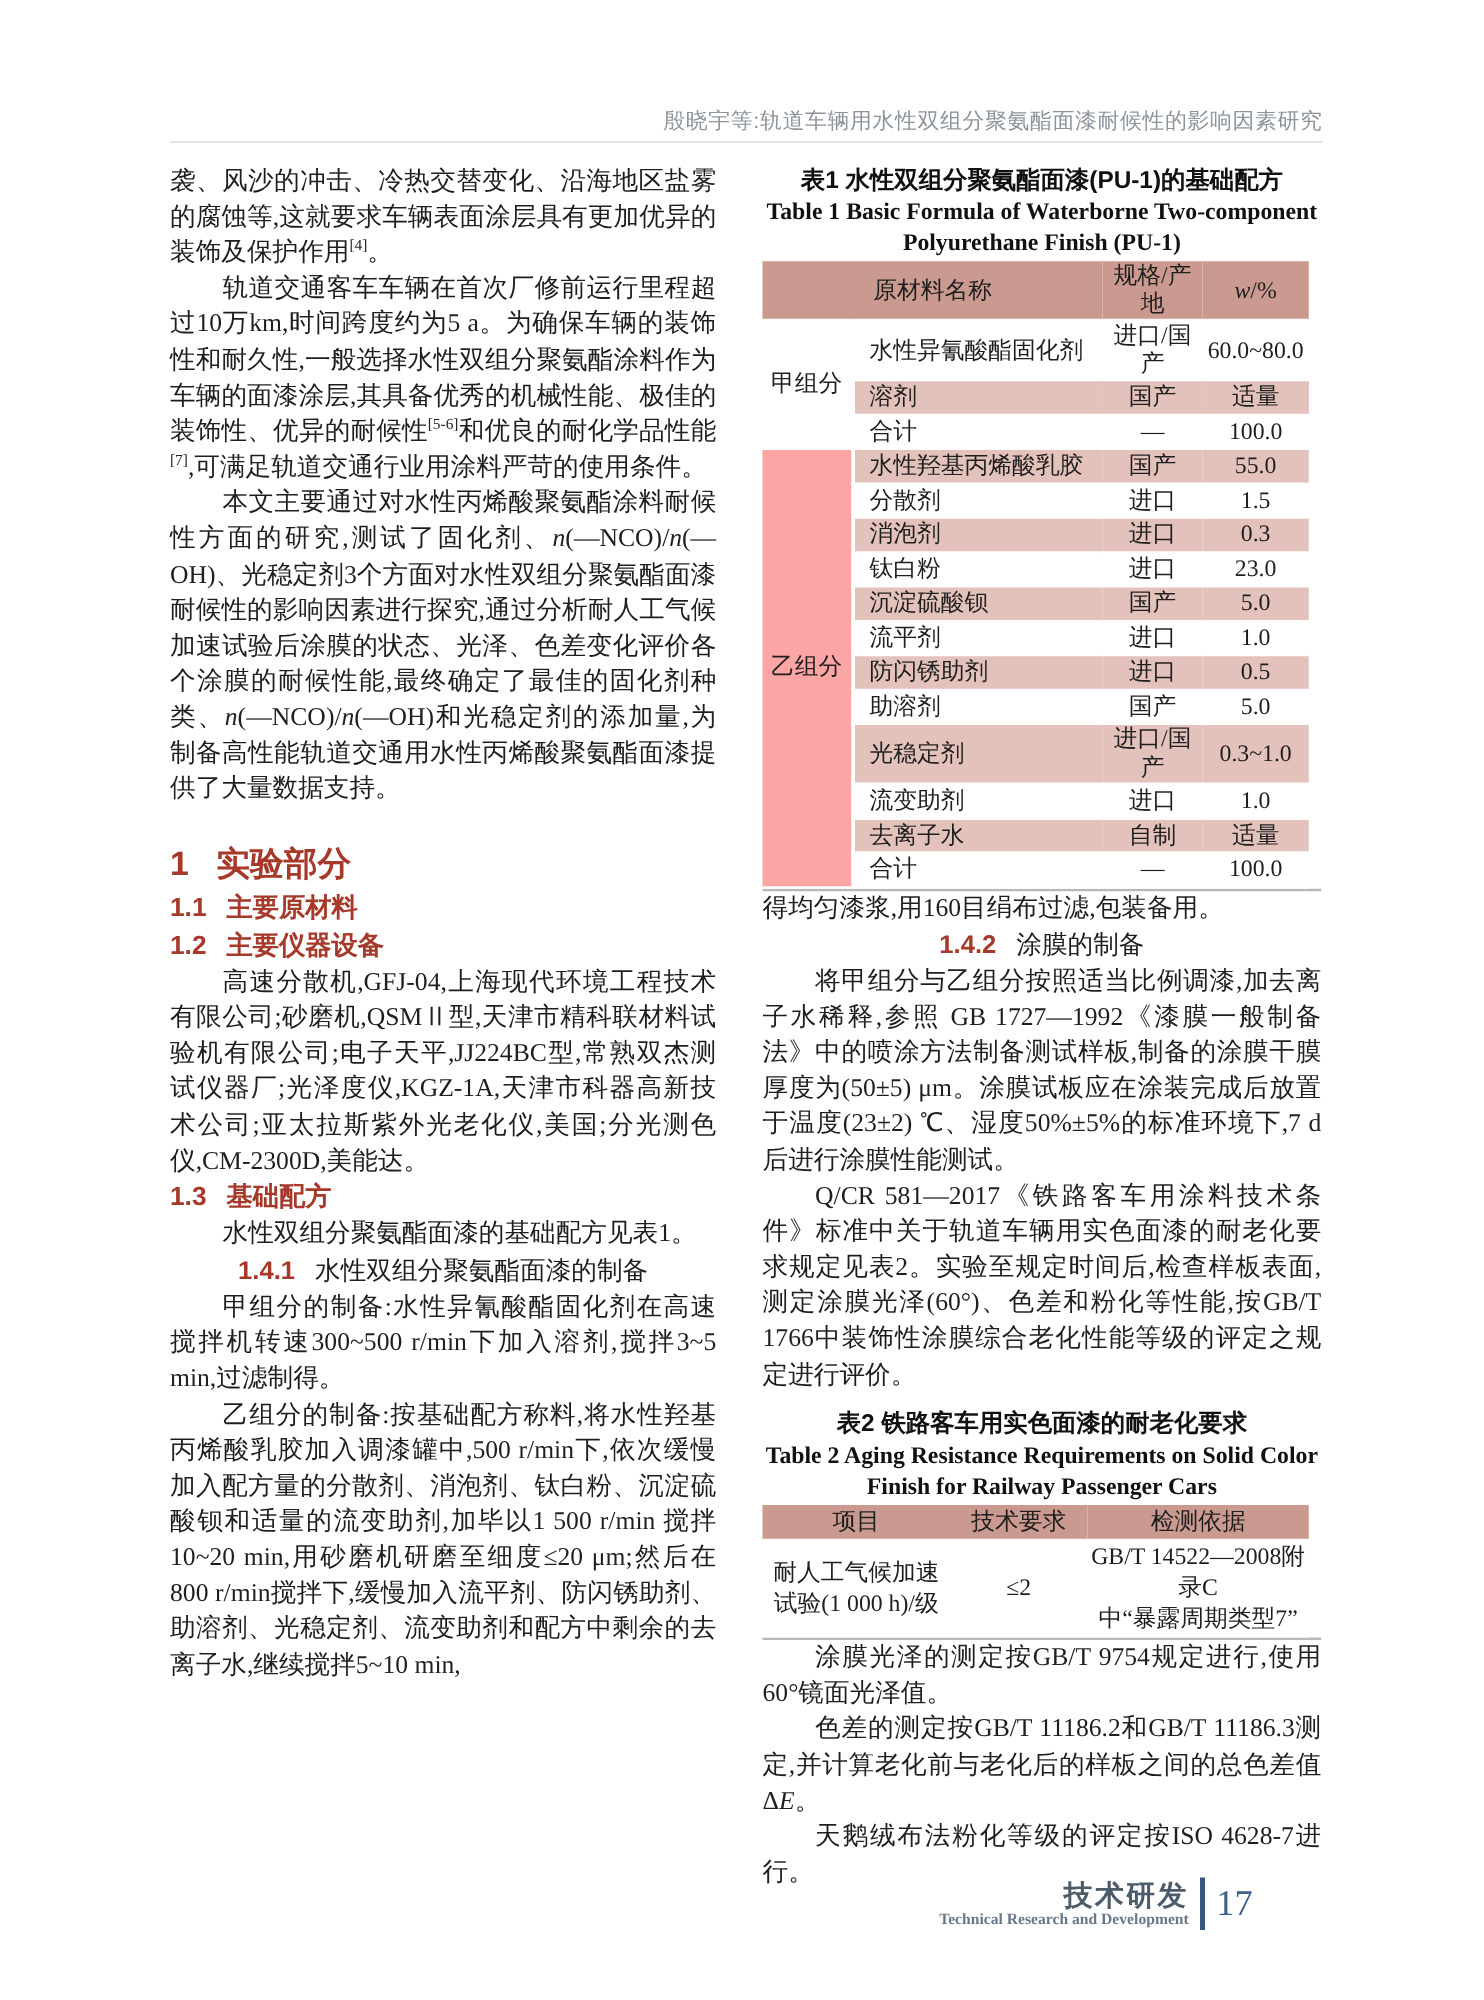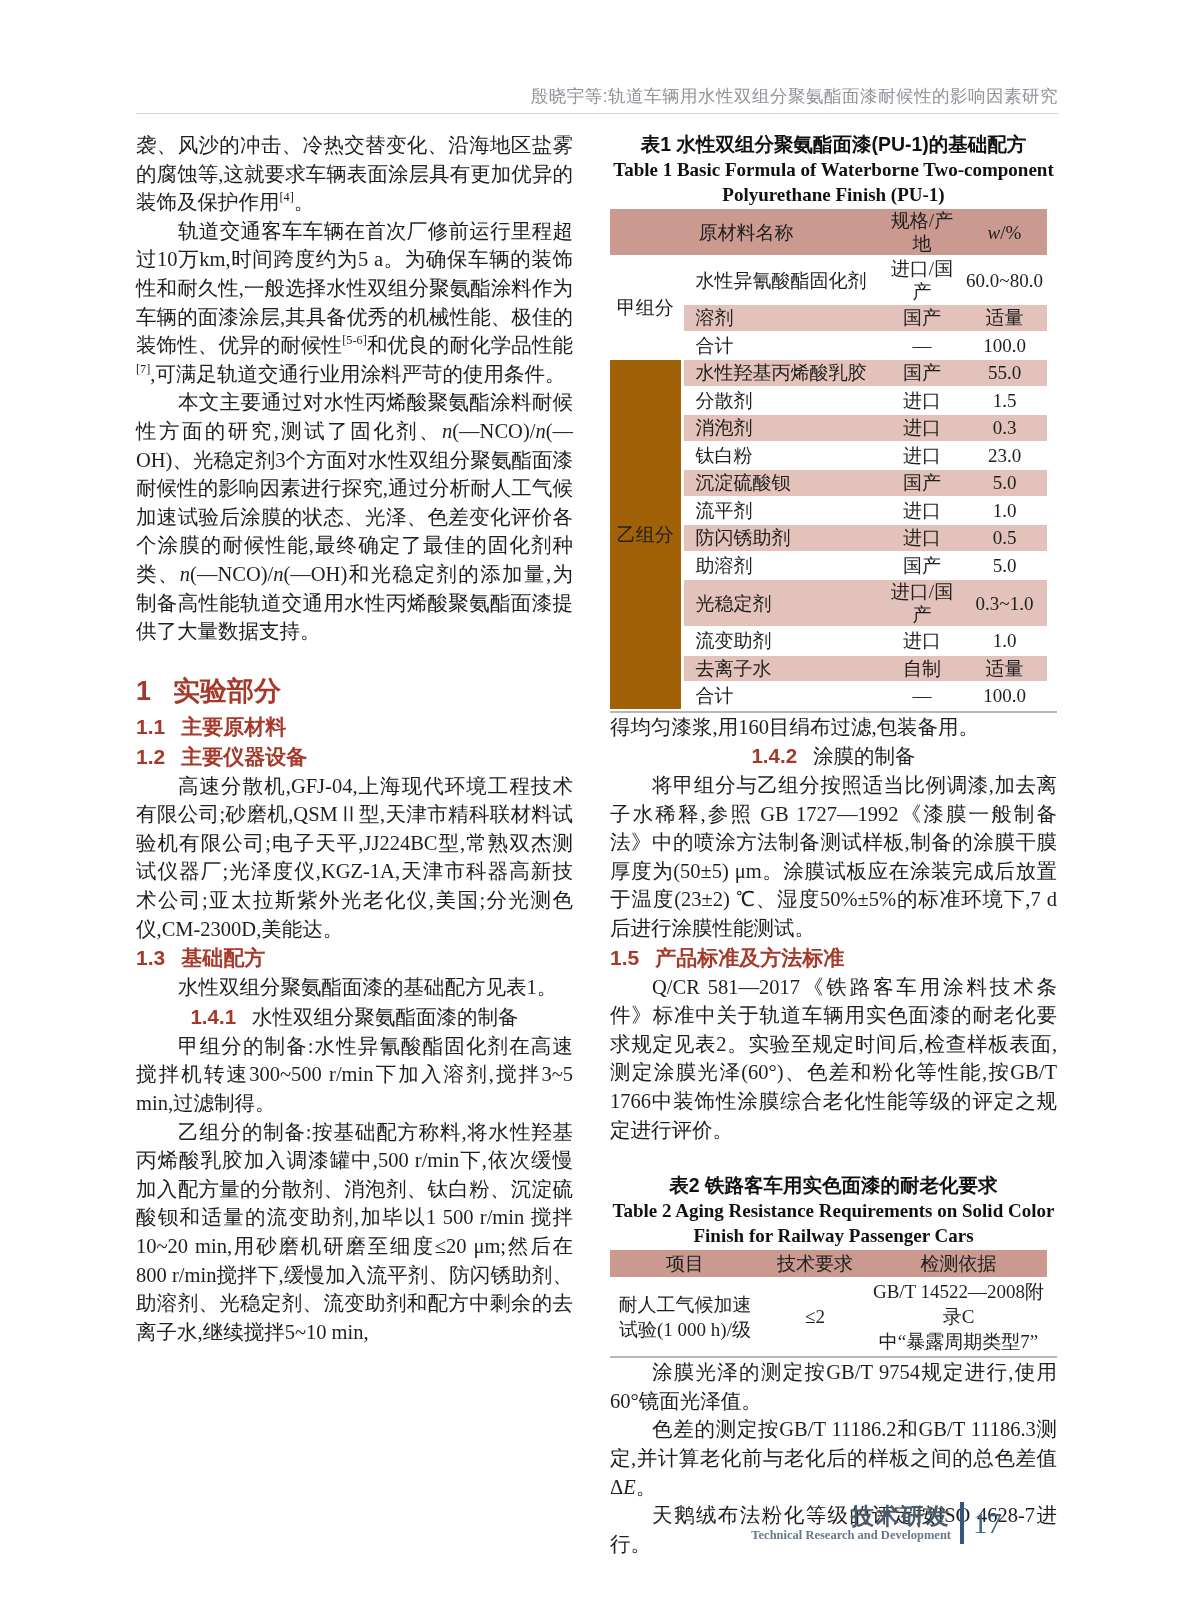--- a/index.html
+++ b/index.html
@@ -37,37 +37,37 @@
   .h2 .hnum { margin-right:16px; }
   .h3 { margin:0; line-height:29px; font-size:20.5px; text-align:center; }
   .h3 .hnum { font-family:"Liberation Sans", sans-serif; font-weight:bold; color:#a6392a; margin-right:16px; }
   .h3 .htitle { color:#1e1e1e; }
 
   
   .tbl-cap-cn { text-align:center; font-weight:bold; font-size:19.5px; line-height:26px;
                 font-family:"Liberation Sans", sans-serif; color:#111; }
   .tbl-cap-en { text-align:center; font-weight:bold; font-size:19px; line-height:25px;
                 font-family:"Liberation Serif", serif; color:#111; }
-  .cap2 { margin-top:28px; }
+  .cap2 { margin-top:12px; }
 
   
   .tbl-wrap { border-bottom:2px solid #b6b9bc; }
   table { border-collapse:collapse; width:437px; table-layout:fixed; font-size:19px; line-height:23px; }
   th, td { padding:0; border-top:2px solid #ffffff; border-bottom:2px solid #ffffff;
            font-weight:normal; text-align:center; vertical-align:middle; }
   .t1 th { height:25px; background:#ca9a90; }
   .t1 td { height:25.5px; }
   .t1 .c-group { width:72px; }
   .t1 .c-name  { width:200px; }
   .t1 .c-spec  { width:80px; }
   .t1 .c-w     { width:85px; }
   .t1 td.name { text-align:left; padding-left:12px; }
   .t1 .shade { background:#e3c2bb; }
   .t1 .g-a { background:#ffffff; border-right:3px solid #ffffff; }
-  .t1 .g-b { background:#a16207; border-right:3px solid #ffffff; }
+  .t1 .g-b { background:#fca5a5; border-right:3px solid #ffffff;font-family:Liberation Mono, monospace; }
 
   .t2 th { height:27px; background:#ca9a90;font-family:Liberation Serif, serif; }
   .t2 td { height:56px; }
   .t2 .c-item { width:150px; }
   .t2 .c-req  { width:110px; }
   .t2 .c-basis{ width:177px; }
   .t2 td div { line-height:25px; }
 
   .sp-after-t1 { margin-top:57px; }
   .sp-after-t2 { margin-top:30px; }
@@ -222,23 +222,20 @@
       </table>
     </div>
 
     <p class="sp-after-t1">得均匀漆浆,用160目绢布过滤,包装备用。</p>
 
     <div class="h3">
       <span class="hnum">1.4.2</span><span class="htitle">涂膜的制备</span>
     </div>
     <p class="ind">将甲组分与乙组分按照适当比例调漆,加去离子水稀释,参照 GB 1727—1992《漆膜一般制备法》中的喷涂方法制备测试样板,制备的涂膜干膜厚度为(50±5) μm。涂膜试板应在涂装完成后放置于温度(23±2) ℃、湿度50%±5%的标准环境下,7 d后进行涂膜性能测试。</p>
 
-    <div class="h2">
-      <span class="hnum">1.5</span><span class="htitle">产品标准及方法标准</span>
-    </div>
     <p class="ind">Q/CR 581—2017《铁路客车用涂料技术条件》标准中关于轨道车辆用实色面漆的耐老化要求规定见表2。实验至规定时间后,检查样板表面,测定涂膜光泽(60°)、色差和粉化等性能,按GB/T 1766中装饰性涂膜综合老化性能等级的评定之规定进行评价。</p>
 
     <div class="tbl-cap-cn cap2">表2  铁路客车用实色面漆的耐老化要求</div>
     <div class="tbl-cap-en">Table 2  Aging Resistance Requirements on Solid Color Finish for Railway Passenger Cars</div>
 
     <div class="tbl-wrap">
       <table class="t2">
         <colgroup>
             <col class="c-item">
             <col class="c-req">

